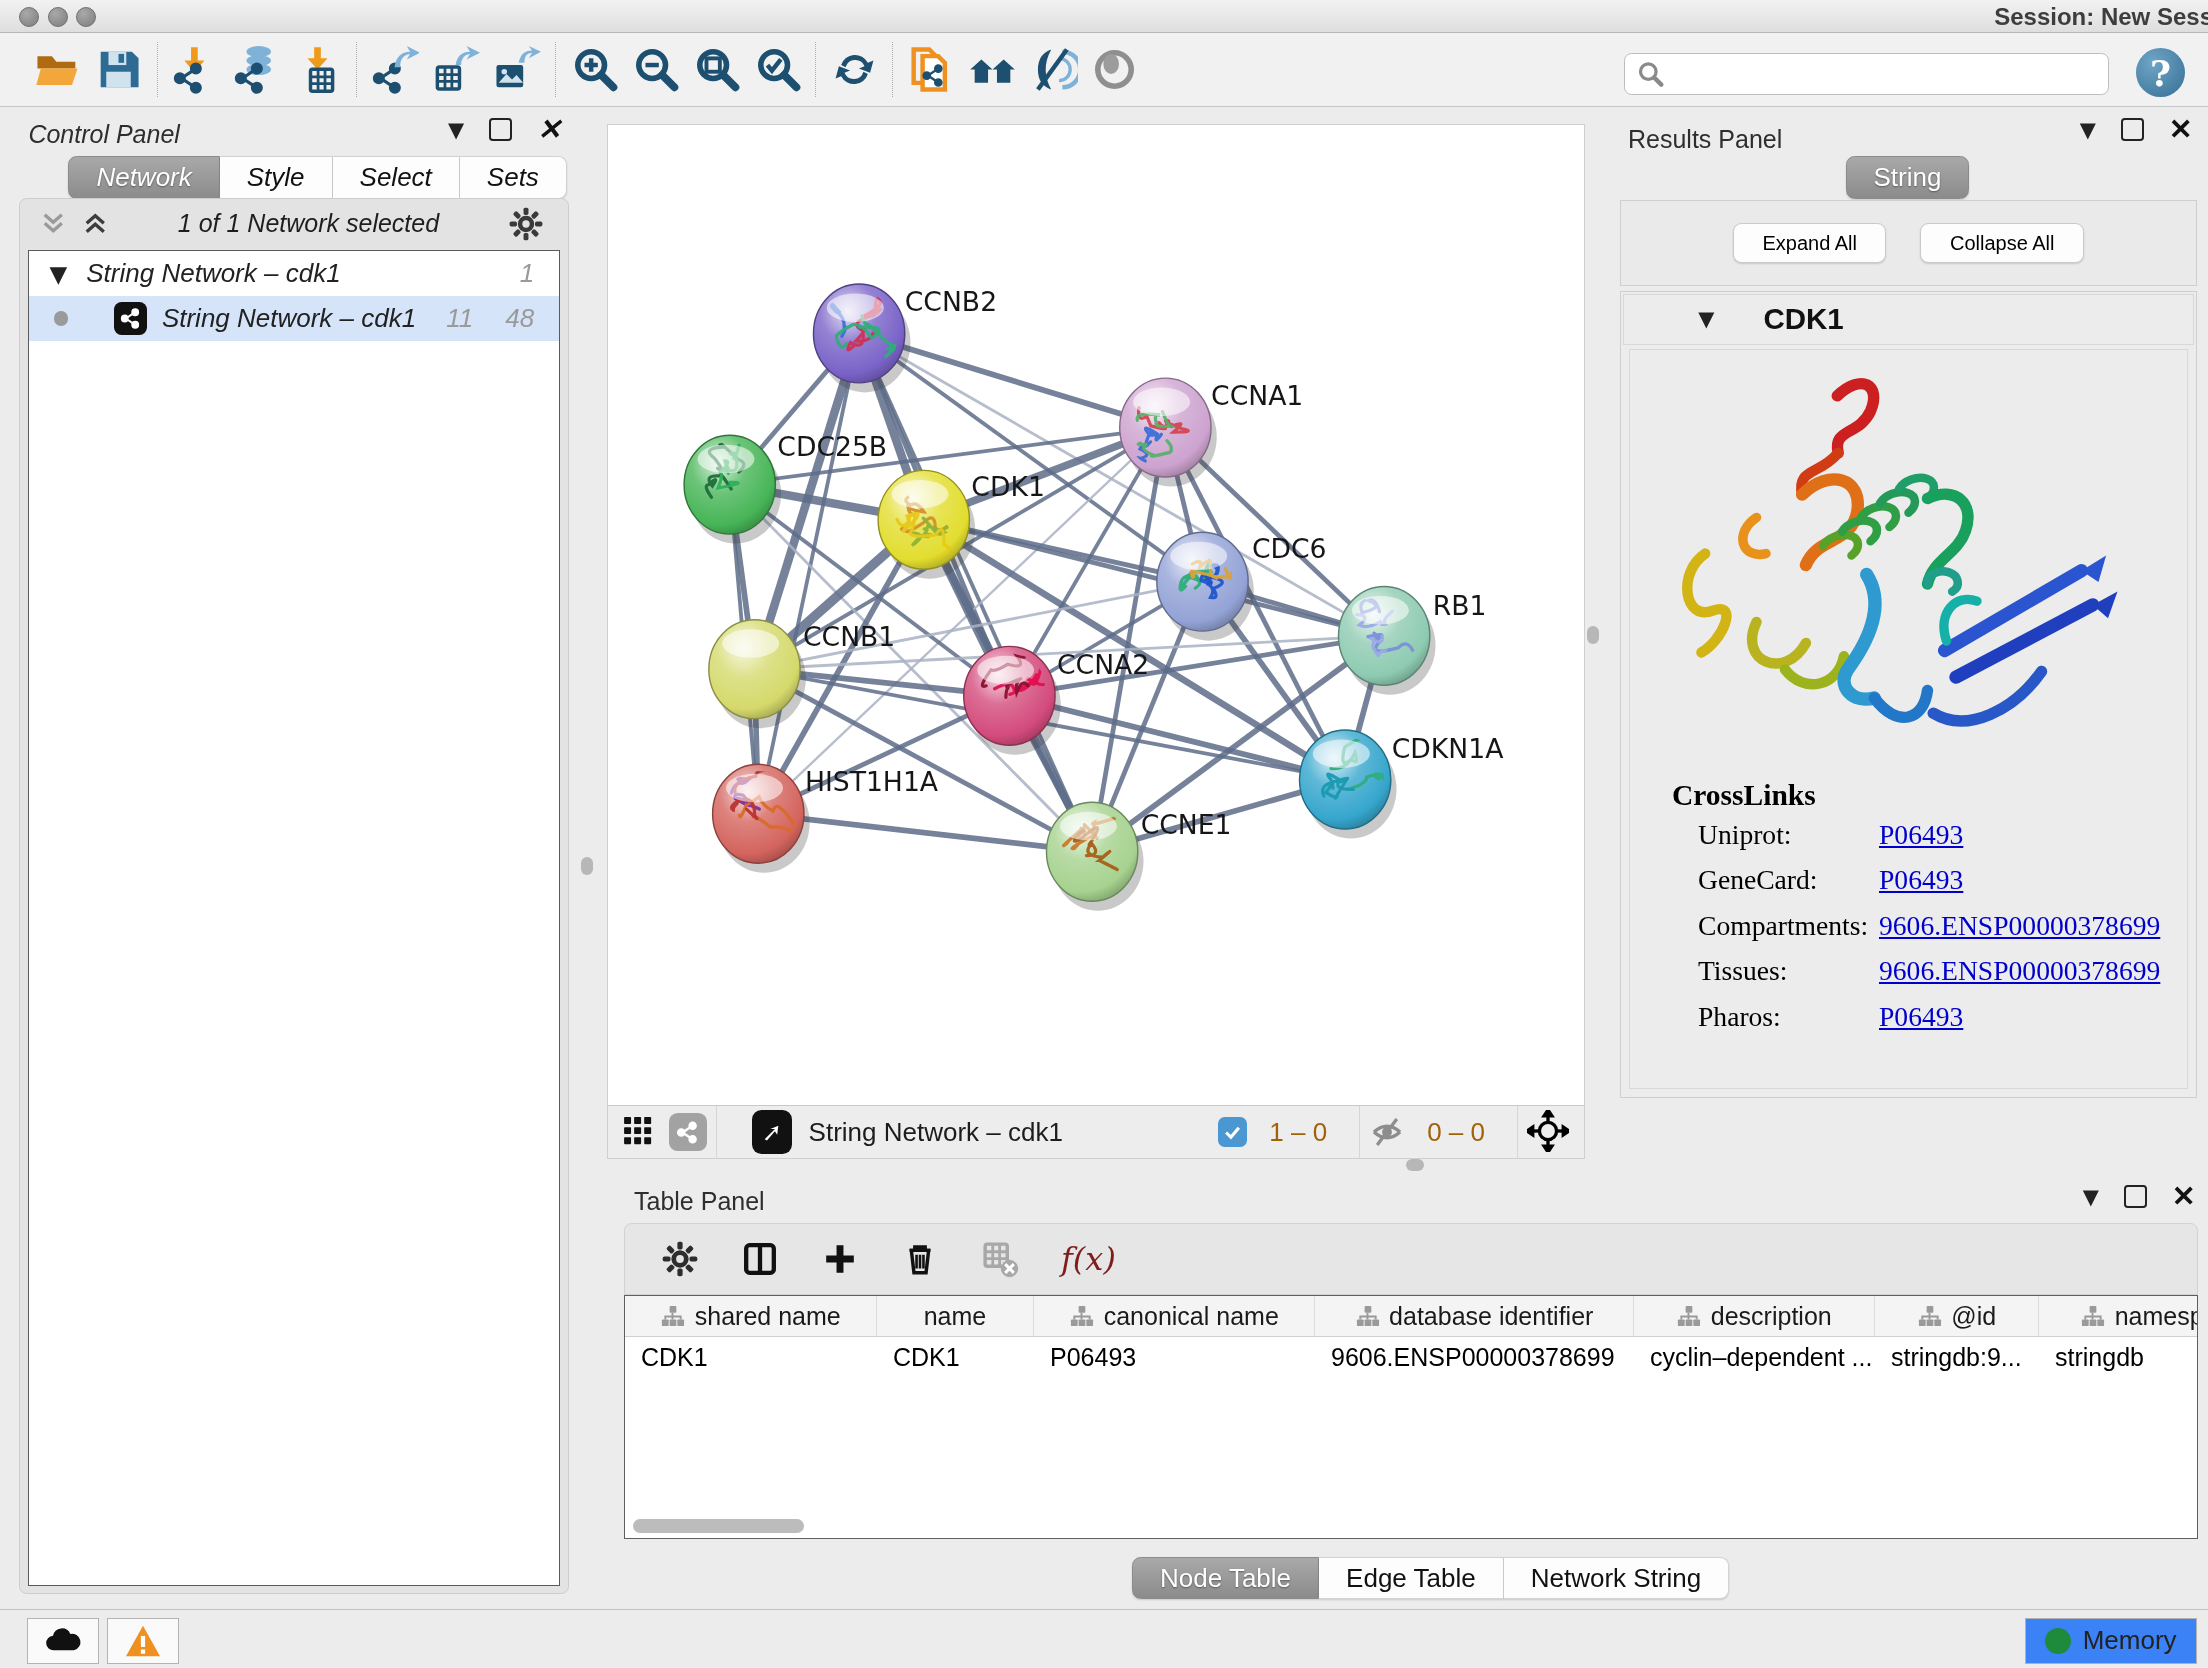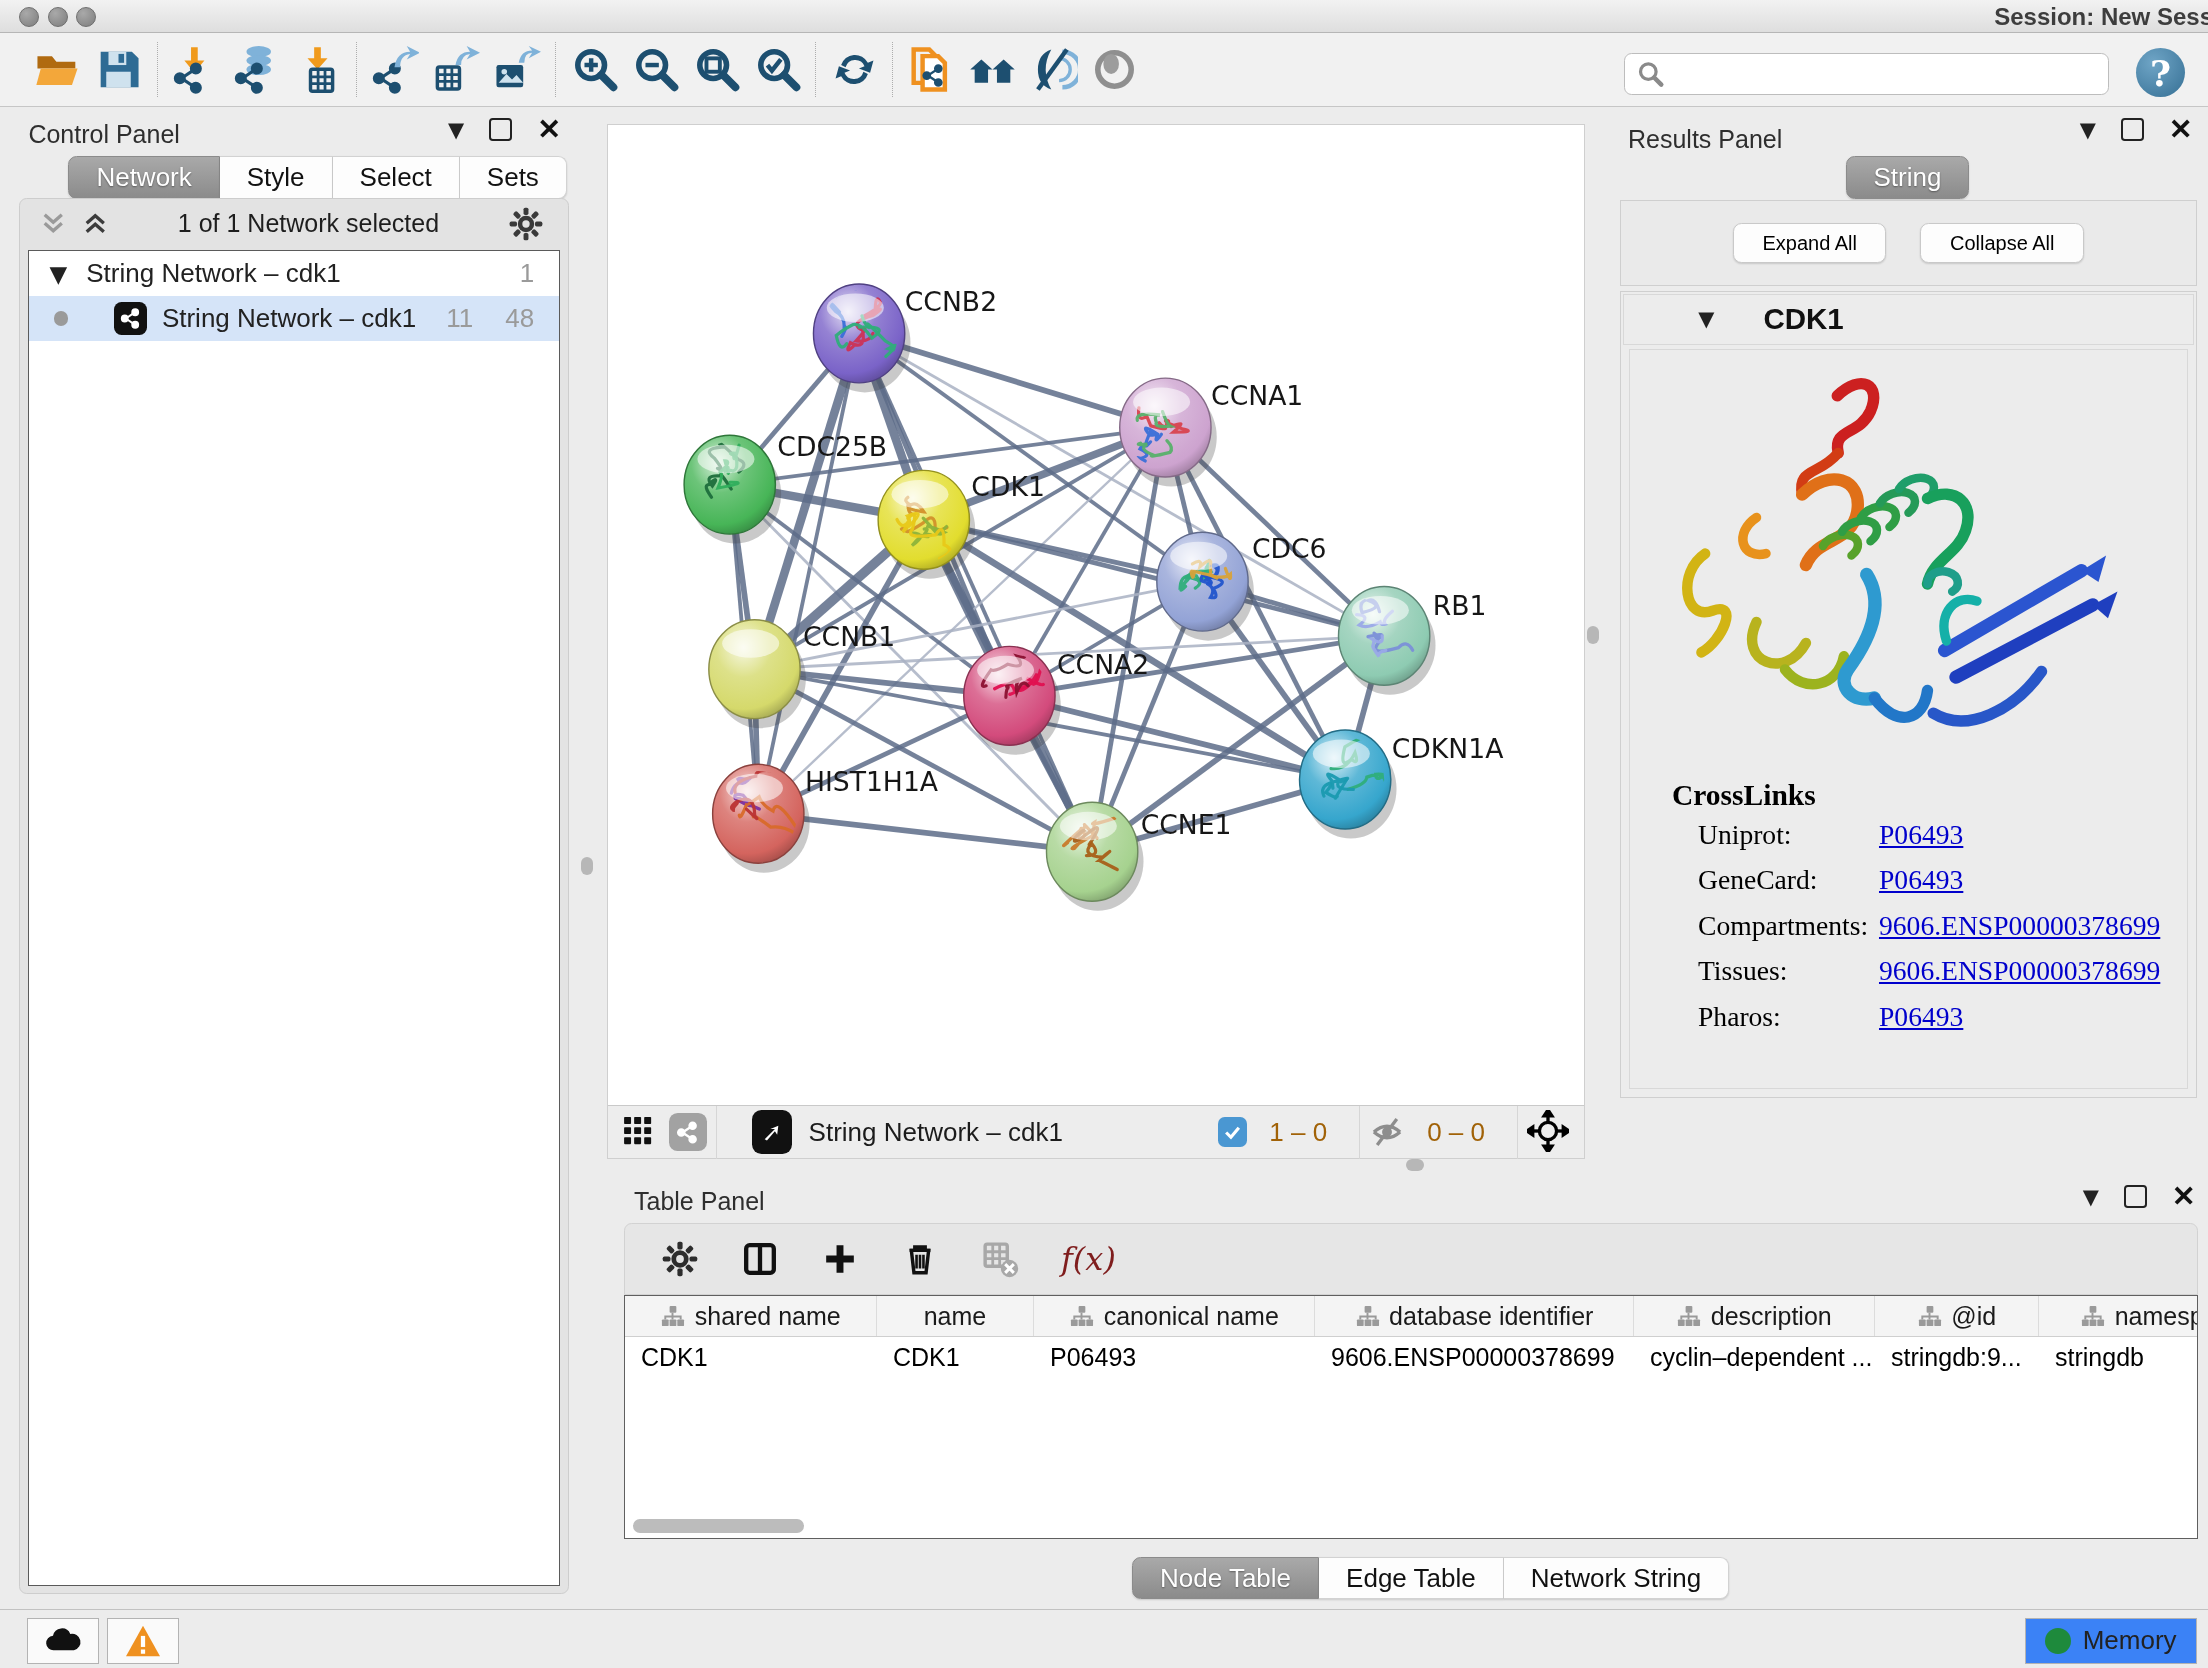--- a/index.html
+++ b/index.html
@@ -39,21 +39,21 @@
   .seg{display:flex;}
   .seg-tab{padding:4.8px 27px;font-size:26px;background:#fdfdfd;border:1px solid #d2d2d2;
     border-left:none;color:#111;white-space:nowrap;box-shadow:0 1px 1.9px rgba(0,0,0,.15);}
   .seg-tab:first-child{border-left:1px solid #d2d2d2;border-radius:8.6px 0 0 8.6px;}
   .seg-tab:last-child{border-radius:0 8.6px 8.6px 0;}
   .seg-tab.only{border-radius:8.6px;border-left:1px solid #d2d2d2;}
   .seg-tab.active{background:linear-gradient(#a9a9a9,#8b8b8b);color:#fff;
     text-shadow:0 1px 1.9px rgba(0,0,0,.4);border-color:#8b8b8b;}
 
   
-  .control-panel{position:absolute;left:11.4px;top:112px;width:563px;height:1486px;}
+  .control-panel{position:absolute;left:11.4px;top:112px;width:563px;height:1486px;font-style:italic;}
   .cp-inner{position:absolute;left:7.6px;top:86px;right:5.7px;bottom:3.8px;background:#e3e3e3;
     border:1px solid #cdcdcd;border-radius:7.6px;}
   .cp-head{position:absolute;left:0;top:0;right:7px;height:49px;display:flex;align-items:center;}
   .cp-status{flex:1;text-align:center;font-size:25px;color:#1e1e1e;}
   .tree-box{position:absolute;left:7.6px;top:51px;right:7.6px;bottom:7.6px;background:#fff;
     border:1.9px solid #5a5a5a;}
   .tree-row{height:45px;display:flex;align-items:center;font-size:26px;position:relative;}
   .tree-row .cnt{color:#9a9a9a;font-size:26px;}
   .tree-row.sel{background:#d5e4f8;}
   .badge{width:33px;height:33px;background:#111;border-radius:7.6px;display:flex;

